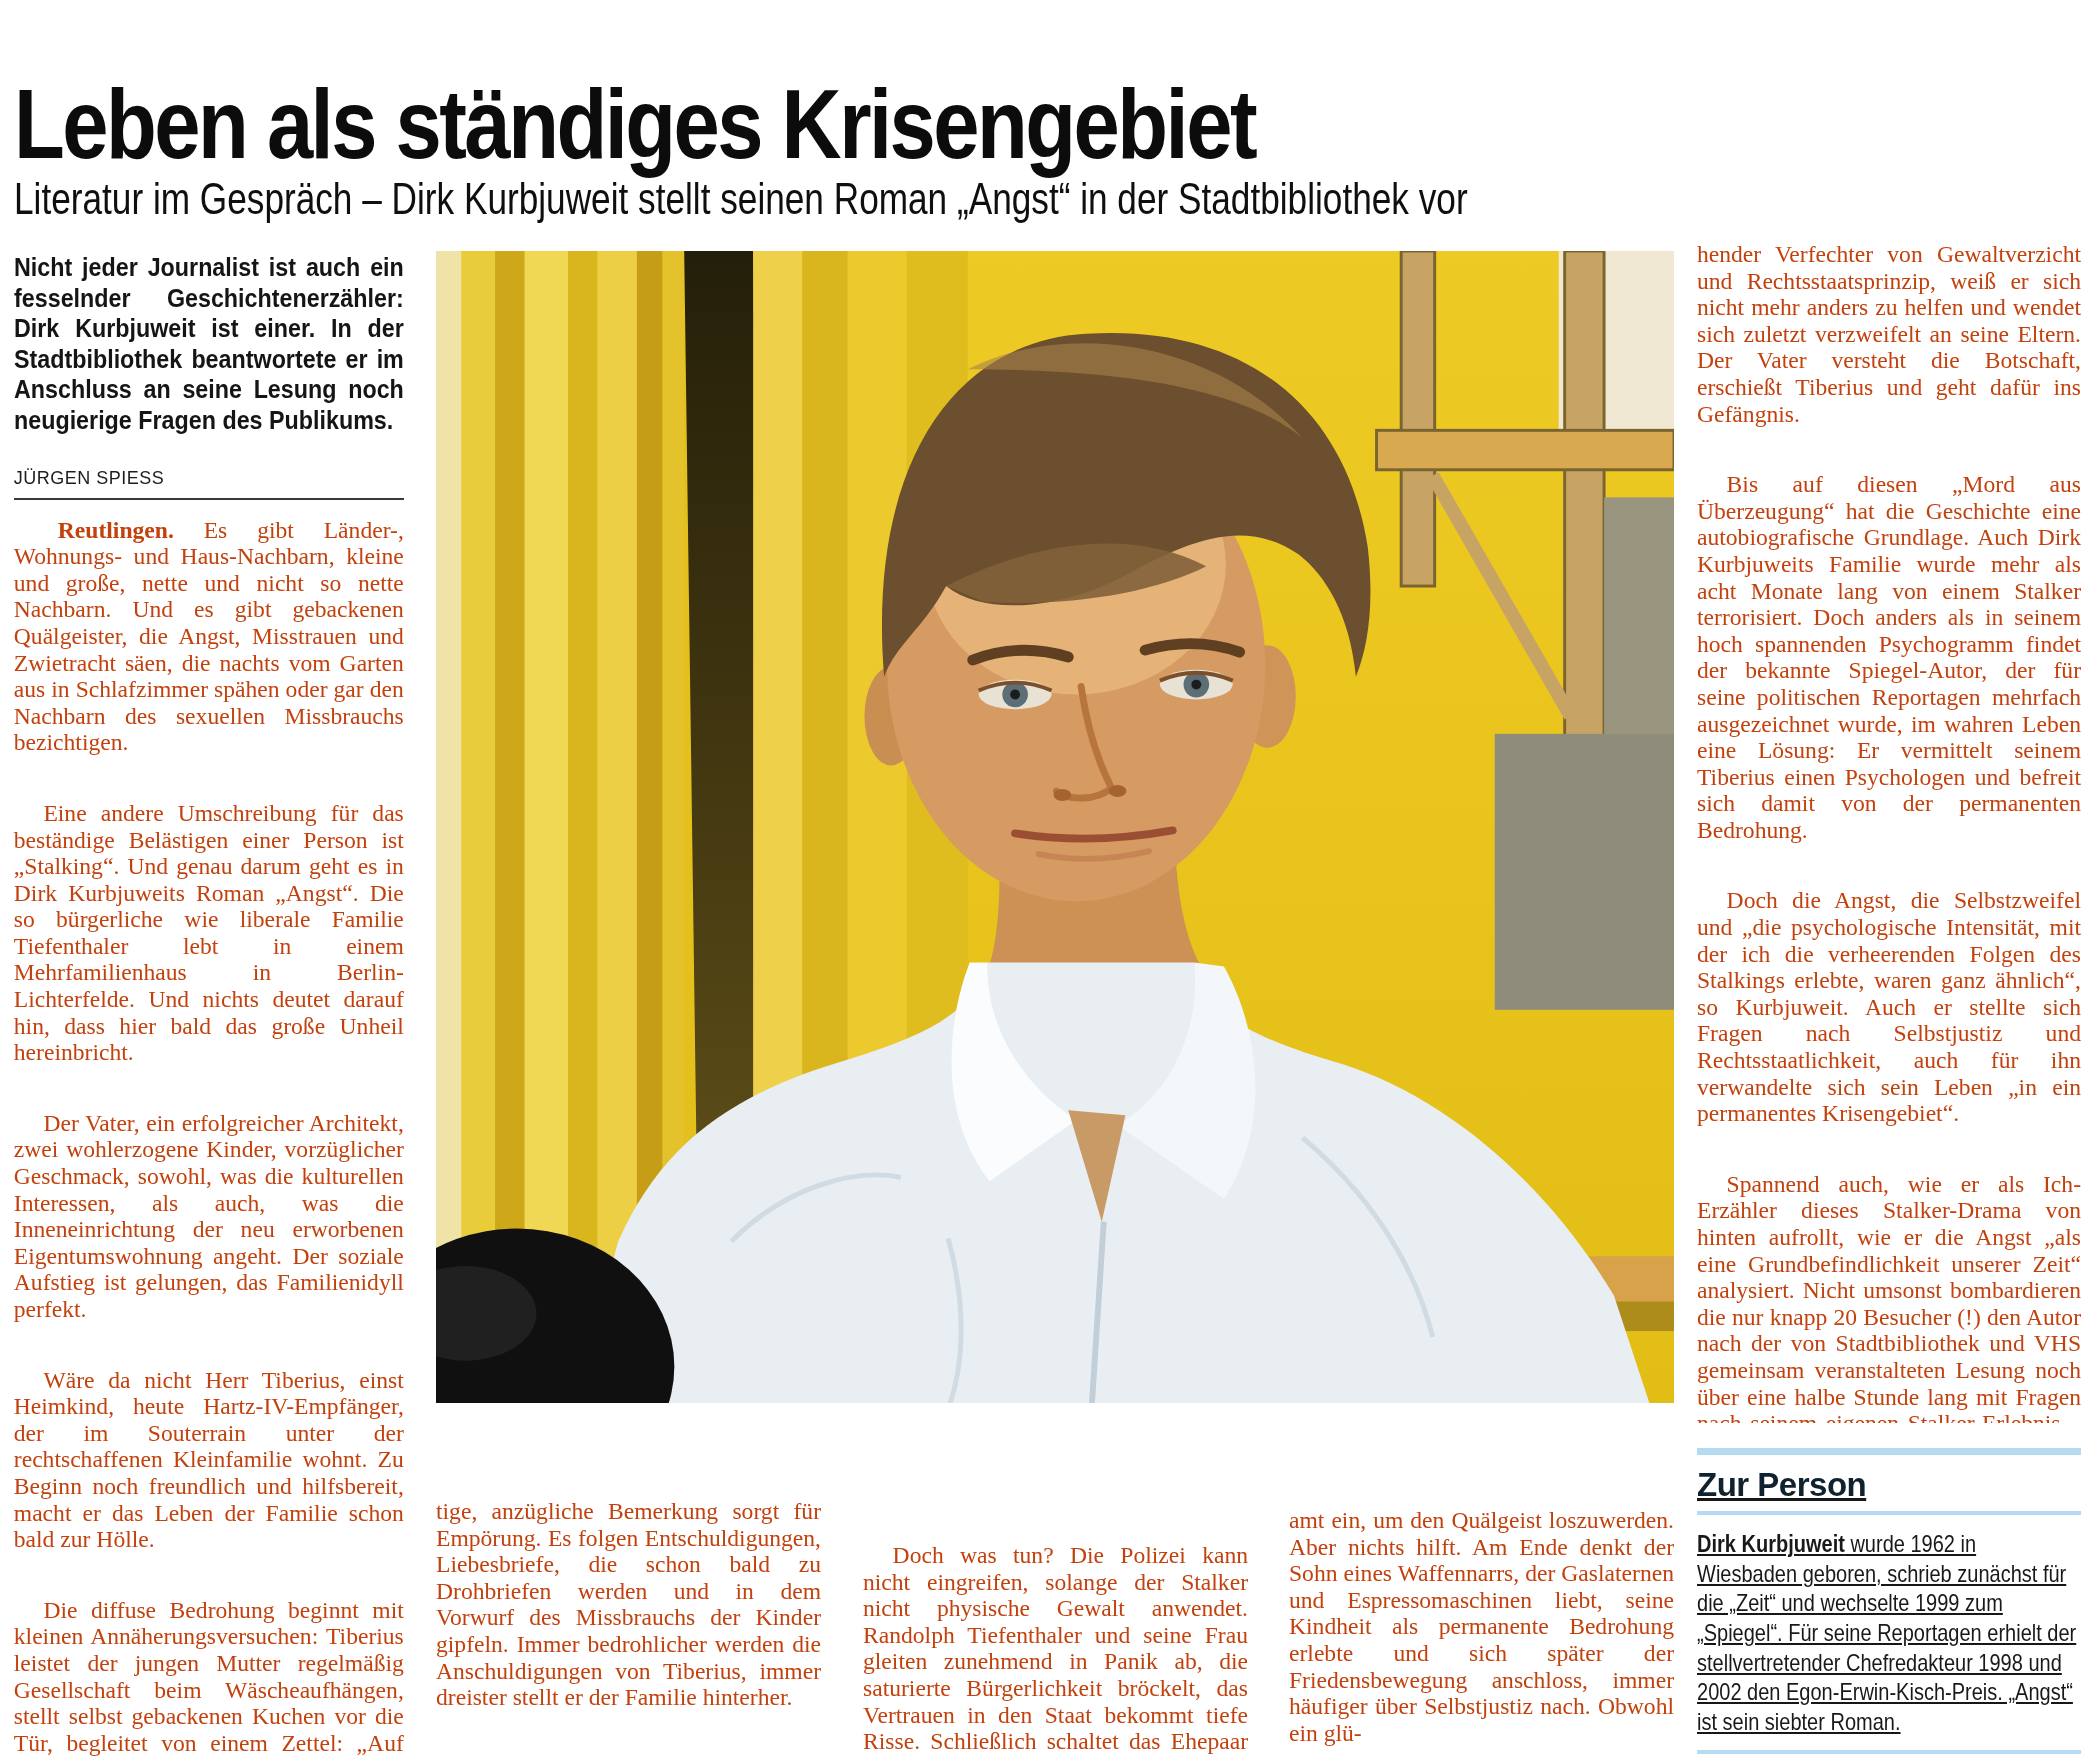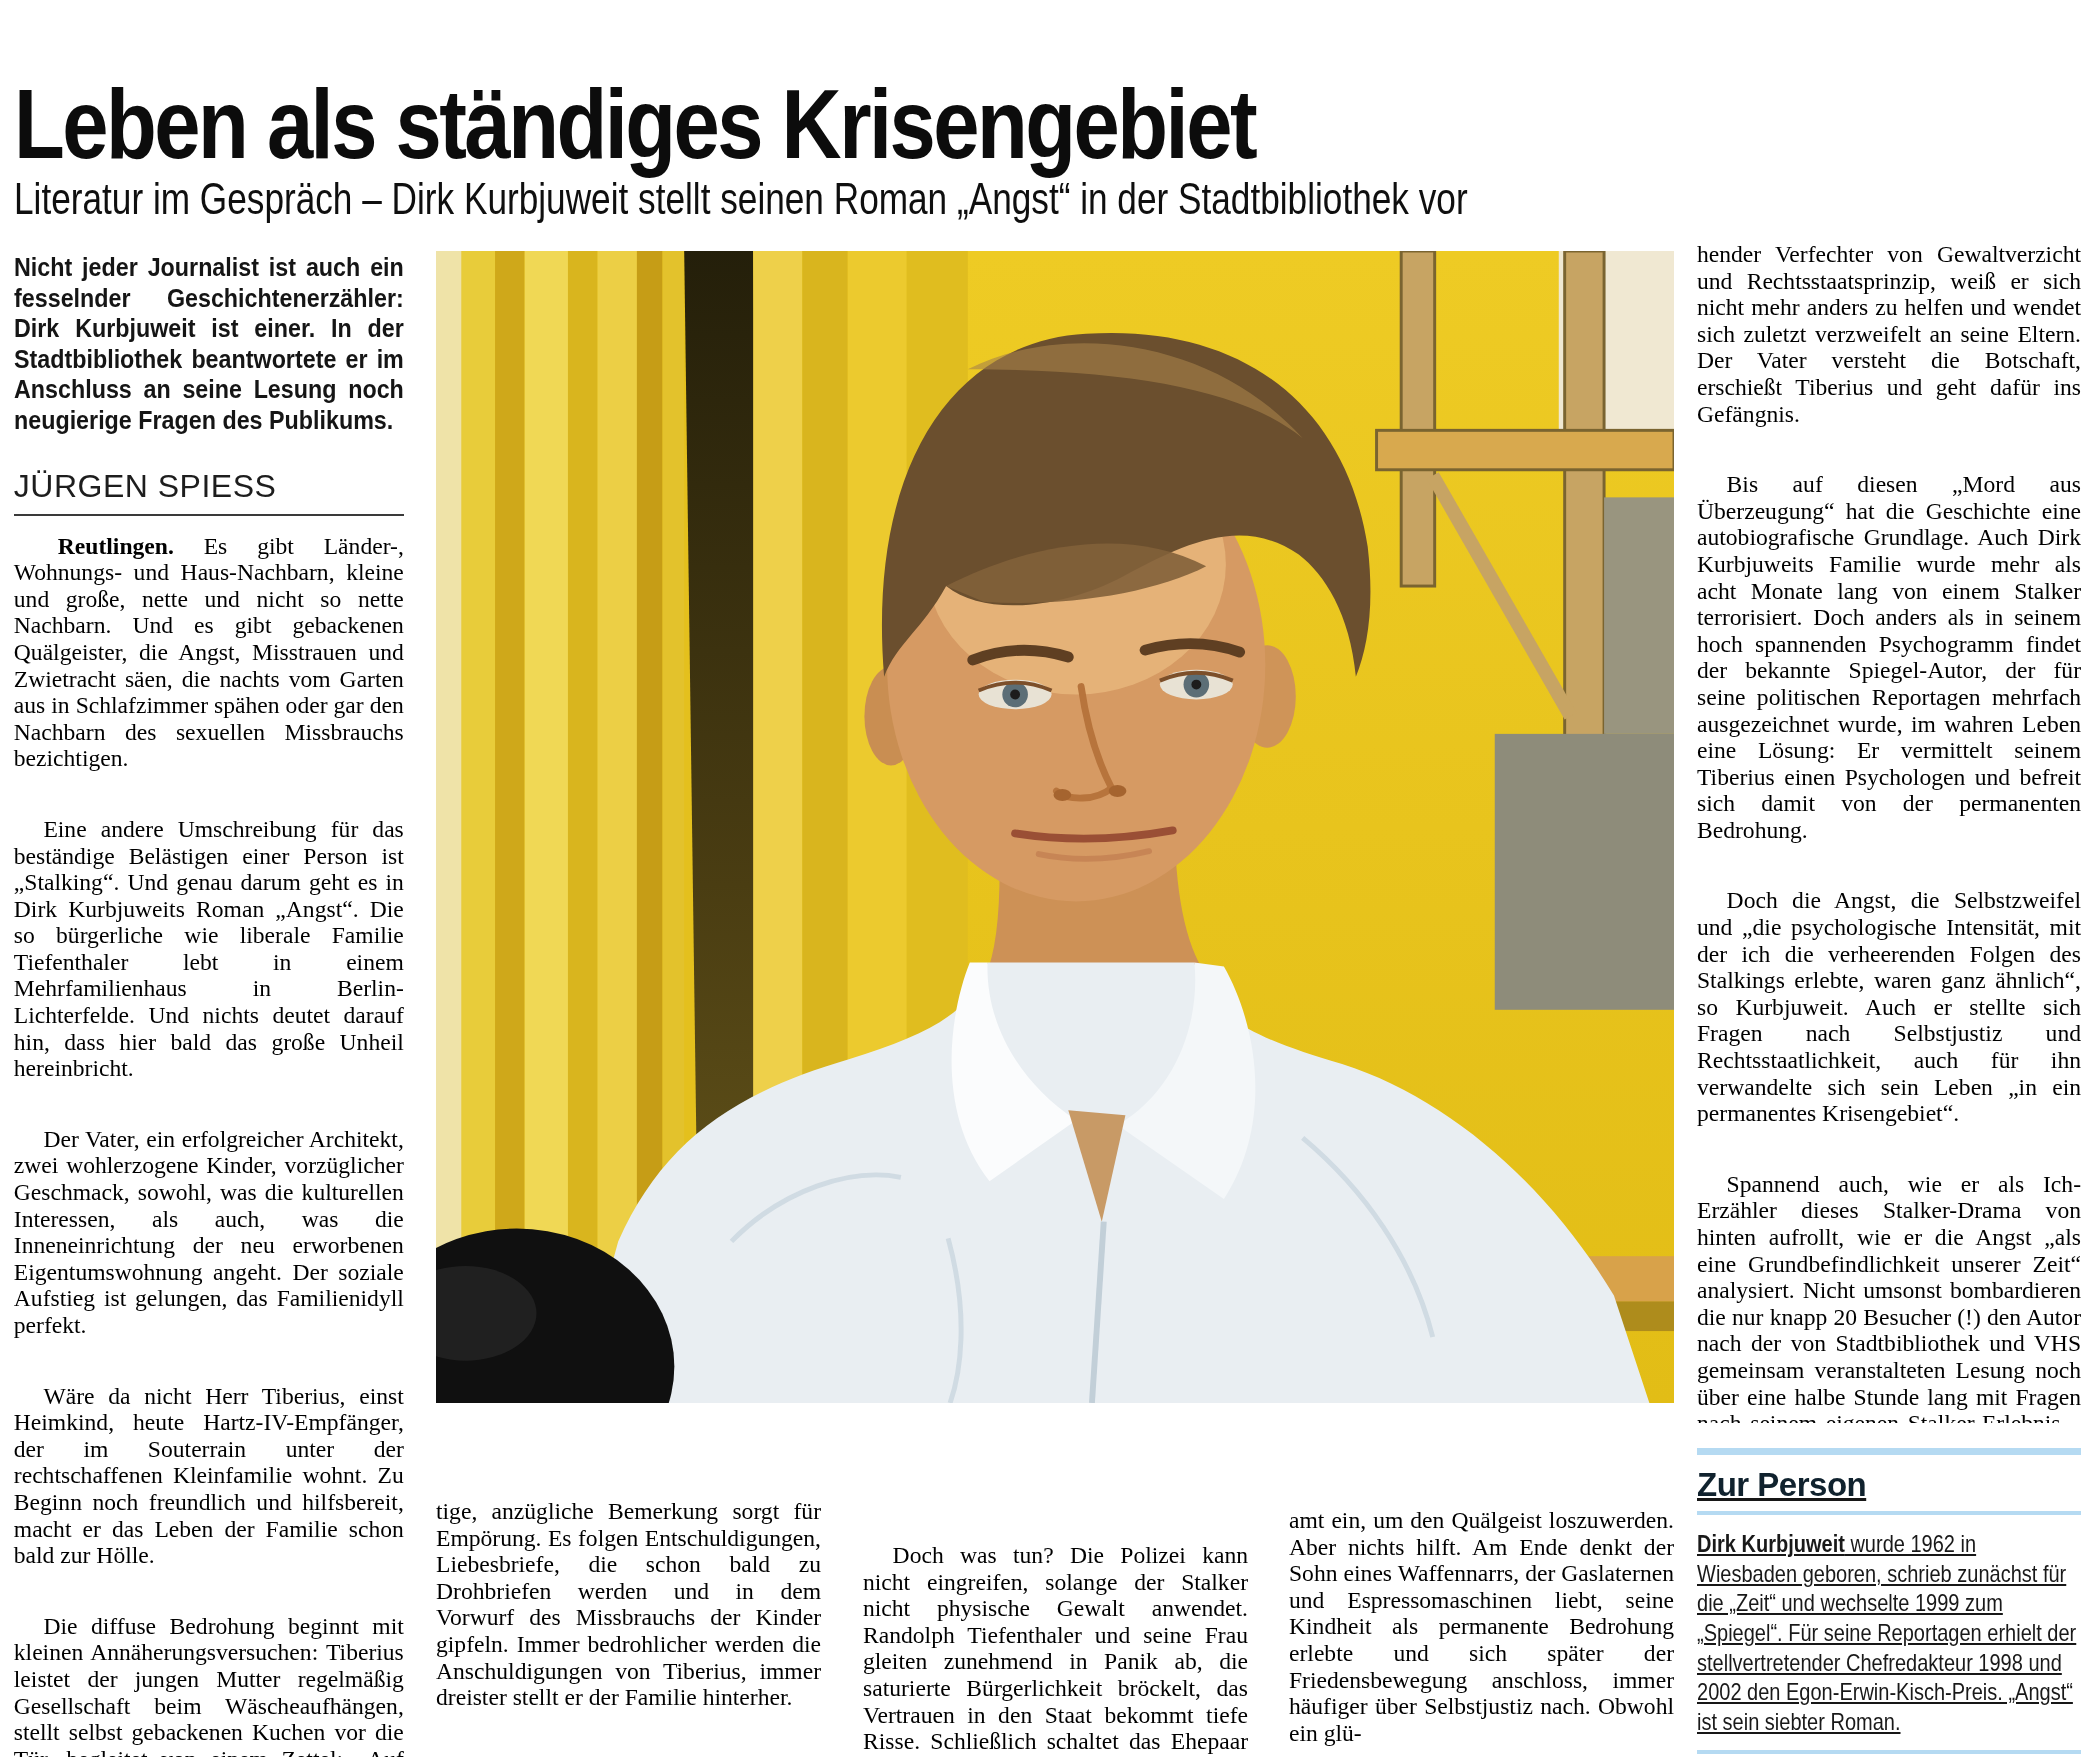--- a/index.html
+++ b/index.html
@@ -24,33 +24,33 @@
     position:absolute;left:13.8px;top:136px;
     font-family:"Liberation Sans",sans-serif;font-weight:400;font-size:44px;
     white-space:nowrap;color:#0f0f0f;
     transform:scaleX(.80);transform-origin:0 0;line-height:1.2;
   }
   
   p{margin:0;}
   p.indent{text-indent:29.6px;margin-top:44px;}
   .body-serif{
     font-family:"Liberation Serif",serif;font-size:23.6px;line-height:26.6px;
-    text-align:justify;color:#000000;
+    text-align:justify;color:#c2410c;
   }
   .dateline{font-weight:700;margin-left:44px;}
   
   .col-left{position:absolute;left:13.8px;top:252px;width:390px;}
   .lead{
     width:445px;transform:scaleX(.876);transform-origin:0 0;
     font-family:"Liberation Sans",sans-serif;font-weight:700;
     font-size:26.6px;line-height:30.5px;text-align:justify;color:#151515;
   }
   .byline{
     margin-top:33px;font-family:"Liberation Sans",sans-serif;
-    font-size:32px;letter-spacing:0.5px;color:#1d1d1d;
+    font-size:18px;letter-spacing:0.5px;color:#1d1d1d;
   }
   .byline-rule{margin-top:8.9px;height:2px;background:var(--byline-rule);width:100%;}
   .col-left .body-serif{margin-top:16.7px;}
   
   .photo-fig{position:absolute;left:436px;top:251px;width:1238px;height:1152px;margin:0;}
   .photo-fig svg{display:block;width:100%;height:100%;}
   .caption-row{
     position:absolute;left:436px;top:1417px;width:1238px;
     display:flex;justify-content:space-between;align-items:baseline;
   }

